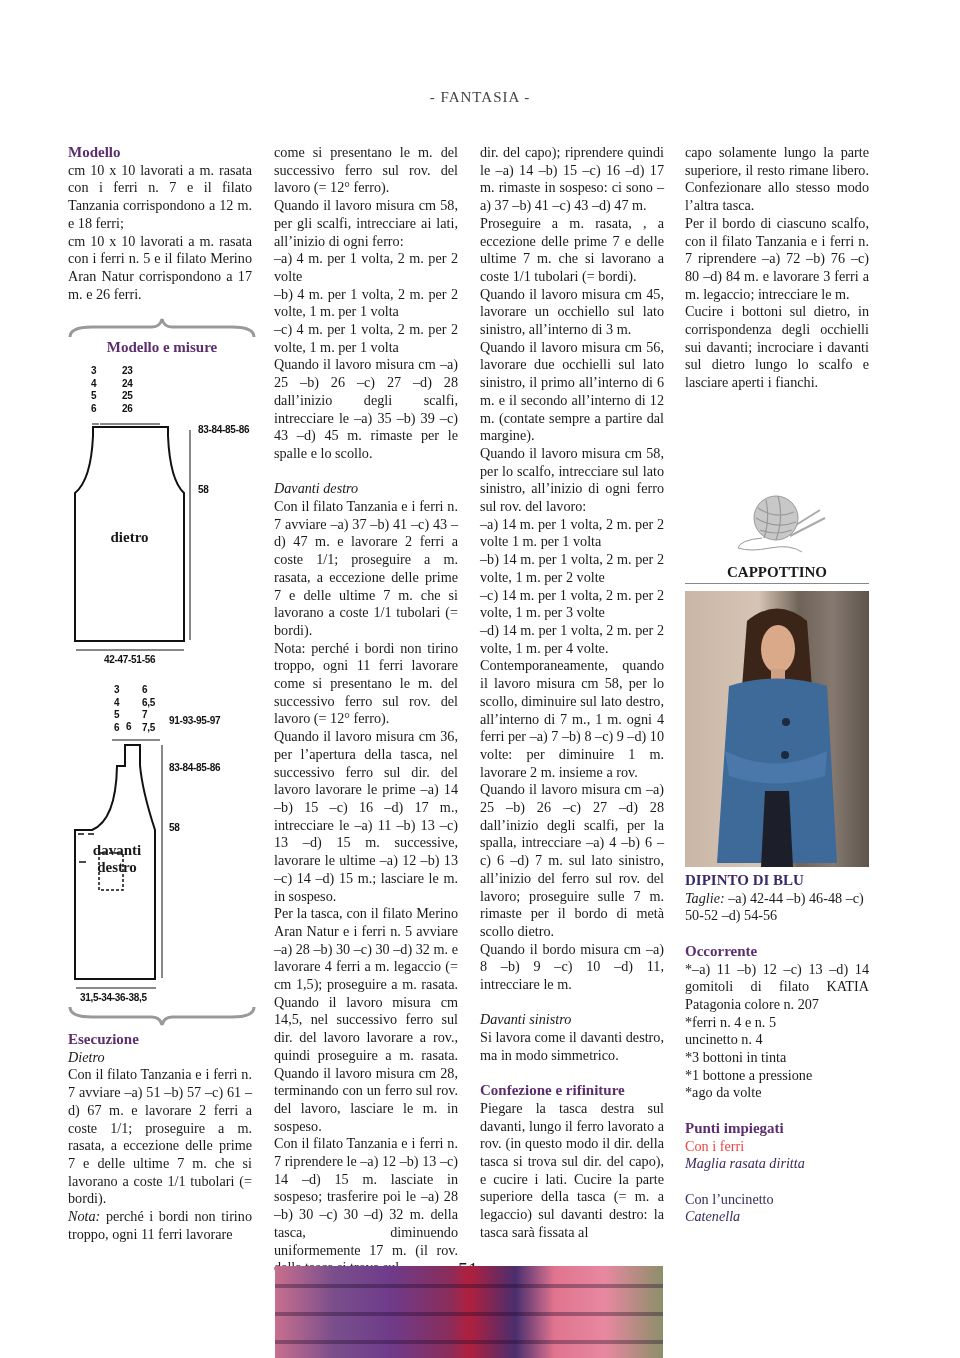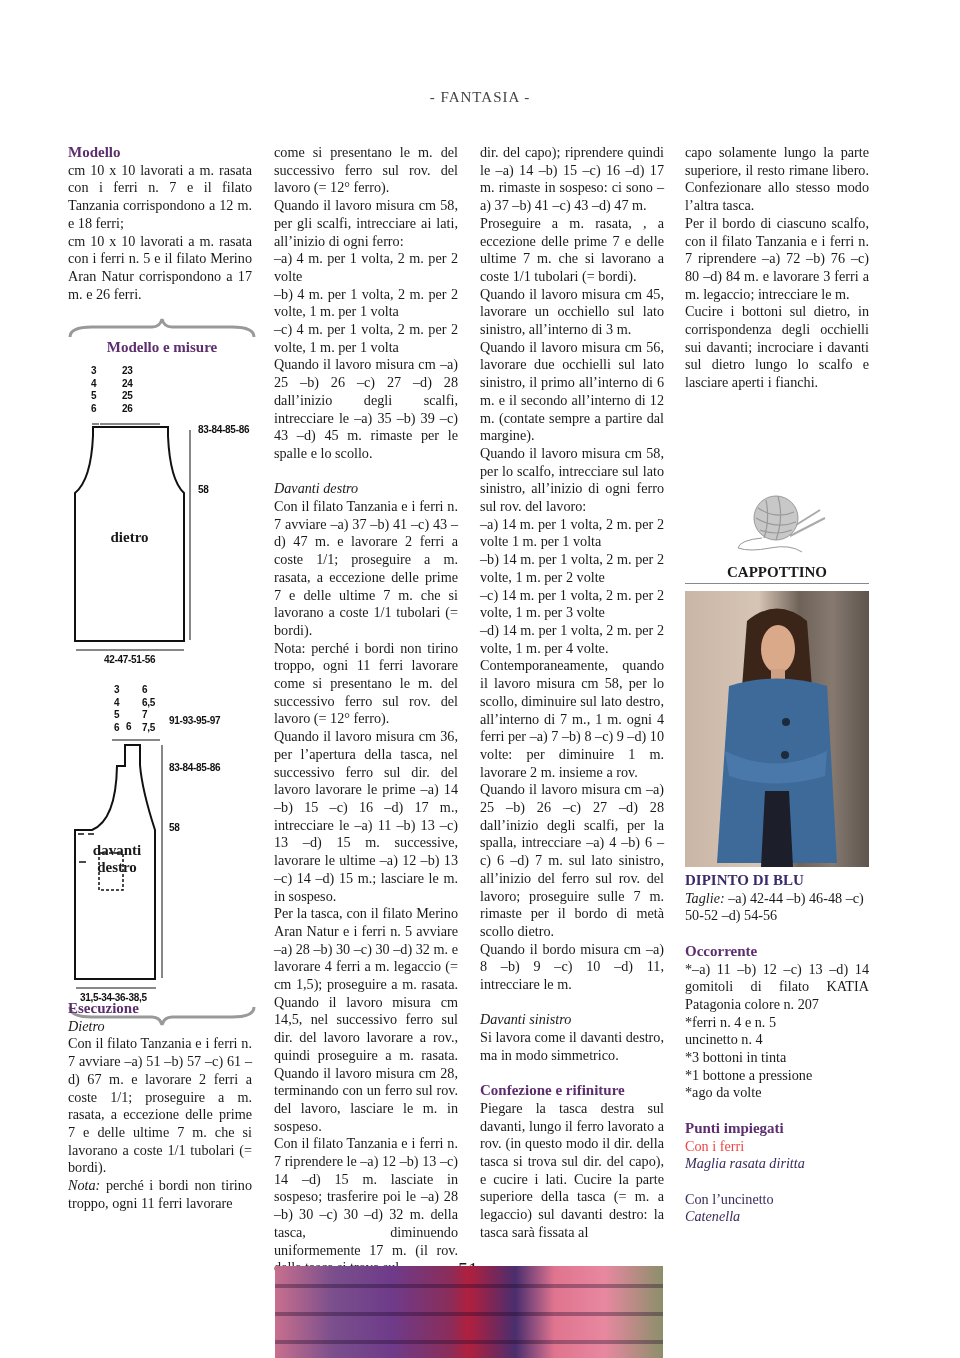--- a/index.html
+++ b/index.html
@@ -107,21 +107,21 @@
   <div class="dlabel" style="left:107px;top:400px;">91-93-95-97</div>
   <div class="dlabel" style="left:107px;top:447px;">83-84-85-86</div>
   <div class="dlabel" style="left:107px;top:507px;">58</div>
   <div class="piece" style="left:20px;top:527px;width:70px;">
     <div>davanti</div>
     <div>destro</div>
   </div>
   <div class="dlabel" style="left:18px;top:677px;">31,5-34-36-38,5</div>
 </div>
 
-<div class="col c1 just" style="top:1000px;">
+<div class="col c1 just" style="top:1031px;">
   <p class="sect">Esecuzione</p>
   <p class="ital">Dietro</p>
   <p>Con il filato Tanzania e i ferri n. 7 avviare –a) 51 –b) 57 –c) 61 –d) 67 m. e lavorare 2 ferri a coste 1/1; proseguire a m. rasata, a eccezione delle prime 7 e delle ultime 7 m. che si lavorano a coste 1/1 tubolari (= bordi).</p>
   <p><span class="ital">Nota:</span><span> perché i bordi non tirino troppo, ogni 11 ferri lavorare</span></p>
 </div>
 
 <div class="col c2 just">
   <p>come si presentano le m. del successivo ferro sul rov. del lavoro (= 12° ferro).</p>
   <p>Quando il lavoro misura cm 58, per gli scalfi, intrecciare ai lati, all’inizio di ogni ferro:</p>
   <p>–a) 4 m. per 1 volta, 2 m. per 2 volte</p>

